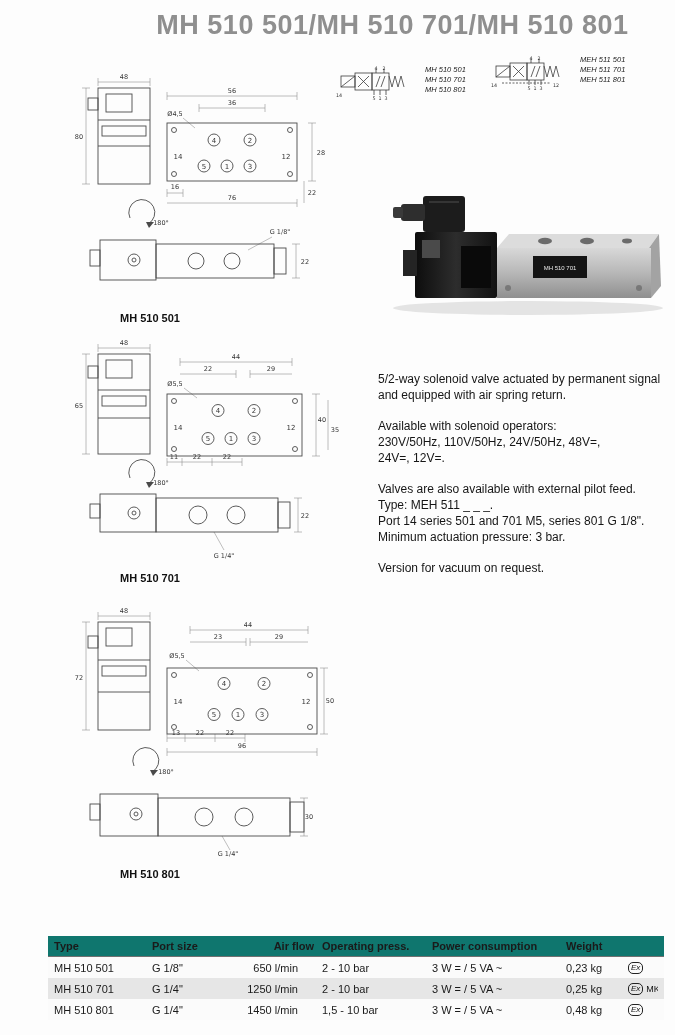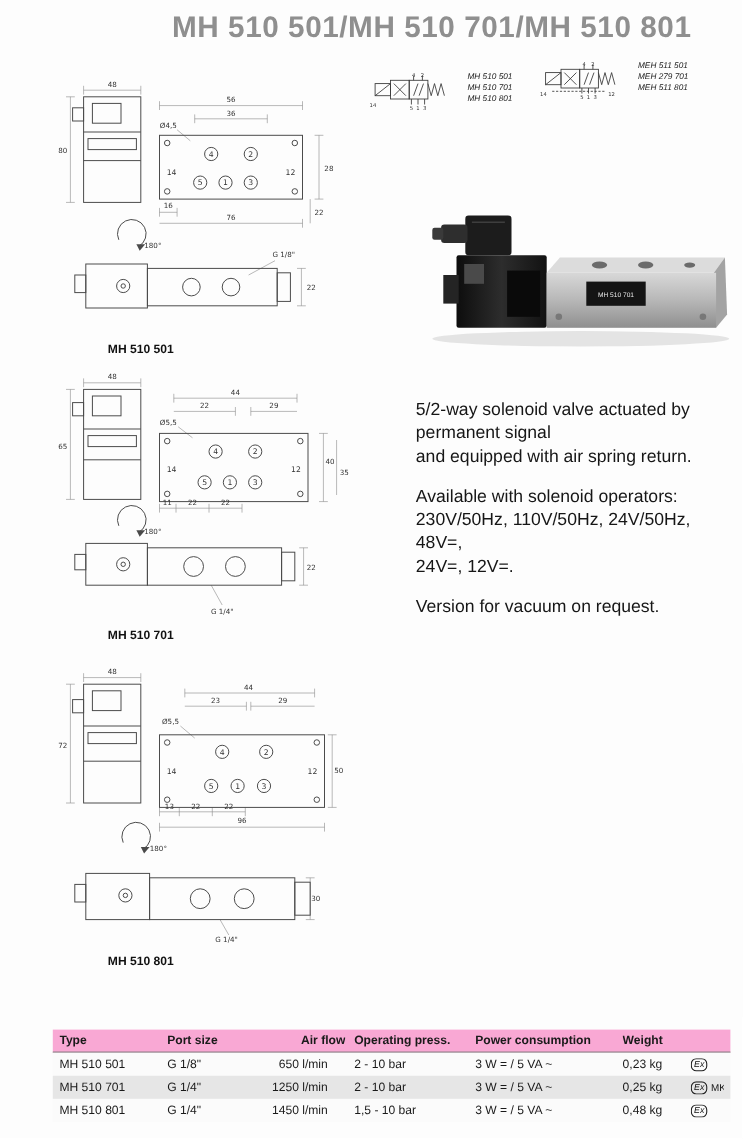--- a/index.html
+++ b/index.html
@@ -10,39 +10,39 @@
   .title { position:absolute; left:110px; top:10px; width:565px; text-align:center;
            font-size:27px; font-weight:bold; color:#8f8f8f; letter-spacing:.5px; }
 
   .symgroup { position:absolute; width:155px; height:44px; }
   .symgroup svg { position:absolute; left:0; top:2px; }
   .symmodels { position:absolute; left:92px; top:3px; font-size:7.5px; font-style:italic;
                line-height:10px; white-space:nowrap; color:#222; }
   svg.sym line, svg.sym rect, svg.sym polyline { stroke:#3c3c3c; stroke-width:0.8; fill:none; }
   svg.sym text { font-family:"DejaVu Sans", sans-serif; font-size:4.8px; fill:#333; text-anchor:middle; }
 
-  .drawing { position:absolute; }
+  .drawing { position:absolute;margin-left:22px; }
   svg.draw .geo  { stroke:#4a4a4a; stroke-width:0.9; fill:none; }
   svg.draw .geo2 { stroke:#8a8a8a; stroke-width:0.55; fill:none; }
   svg.draw .fb   { fill:#4a4a4a; stroke:none; }
   svg.draw text  { font-family:"DejaVu Sans", sans-serif; fill:#333; text-anchor:middle; }
   svg.draw text.dim  { font-size:6.5px; }
   svg.draw text.port { font-size:7px; }
   .caption { position:absolute; font-size:11px; font-weight:bold; color:#111; white-space:nowrap; }
 
   .photo { position:absolute; left:343px; top:190px; width:322px; height:142px; }
 
-  .desc { position:absolute; left:378px; top:362px; width:292px; font-size:16px;
+  .desc { position:absolute; left:378px; top:372px; width:292px; font-size:12px;
           line-height:1.33; color:#161616; }
   .desc p { white-space:pre-line; margin-bottom:15px; }
 
   .spec-table { position:absolute; left:48px; top:936px; width:616px; font-size:11px; }
   .trow { display:grid; grid-template-columns:98px 74px 88px 118px 134px 62px 1fr;
           align-items:center; height:21px; padding:0 6px; background:#fbfbfb; }
-  .trow.thead { background:#f9a8d4; font-weight:bold; border-bottom:1px solid #707070; }
+  .trow.thead { background:#0f766e; font-weight:bold; border-bottom:1px solid #707070; }
   .trow.shade { background:#e6e6e6; }
   .cell { overflow:hidden; white-space:nowrap; }
   .col-flow  { text-align:right; padding-right:16px; }
   .thead .col-flow { text-align:right; padding-right:0; }
   .col-press { padding-left:8px; }
   .thead .col-press { padding-left:8px; }
   .badges { display:flex; align-items:center; gap:3px; }
   .ex-badge { display:inline-block; border:1px solid #222; border-radius:5px; font-size:8px;
               font-style:italic; line-height:10px; padding:0 2px; color:#111; }
   .mk-label { font-size:9px; color:#111; }
@@ -110,21 +110,21 @@
           <text x="43" y="6">4</text>
           <text x="51" y="6">2</text>
           <text x="41" y="36">5</text>
           <text x="47" y="36">1</text>
           <text x="53" y="36">3</text>
           <text x="68" y="33">12</text>
         </g>
     </svg>
     <div class="symmodels">
       <div>MEH 511 501</div>
-      <div>MEH 279 701</div>
+      <div>MEH 511 701</div>
       <div>MEH 511 801</div>
     </div>
   </div>
 
   <div class="drawing" style="left:50px; top:68px; width:290px; height:262px">
     <svg class="draw" width="280" height="240" viewBox="0 0 280 240">
       <g class="geo2">
         <line x1="26" y1="14" x2="78" y2="14"></line>
           <line x1="26" y1="10" x2="26" y2="18"></line>
           <line x1="78" y1="10" x2="78" y2="18"></line>
@@ -414,20 +414,24 @@
       <text x="217" y="80" font-size="6" fill="#e9e9e9" text-anchor="middle">MH 510 701</text>
     </svg>
   </div>
 
   <div class="desc">
     <p>5/2-way solenoid valve actuated by permanent signal
 and equipped with air spring return.</p>
     <p>Available with solenoid operators:
 230V/50Hz, 110V/50Hz, 24V/50Hz, 48V=,
 24V=, 12V=.</p>
+    <p>Valves are also available with external pilot feed.
+Type: MEH 511 _ _ _.
+Port 14 series 501 and 701 M5, series 801 G 1/8".
+Minimum actuation pressure: 3 bar.</p>
     <p>Version for vacuum on request.</p>
   </div>
 
   <div class="spec-table">
     <div class="trow thead">
       <div class="cell">Type</div>
       <div class="cell">Port size</div>
       <div class="cell col-flow">Air flow</div>
       <div class="cell col-press">Operating press.</div>
       <div class="cell">Power consumption</div>

